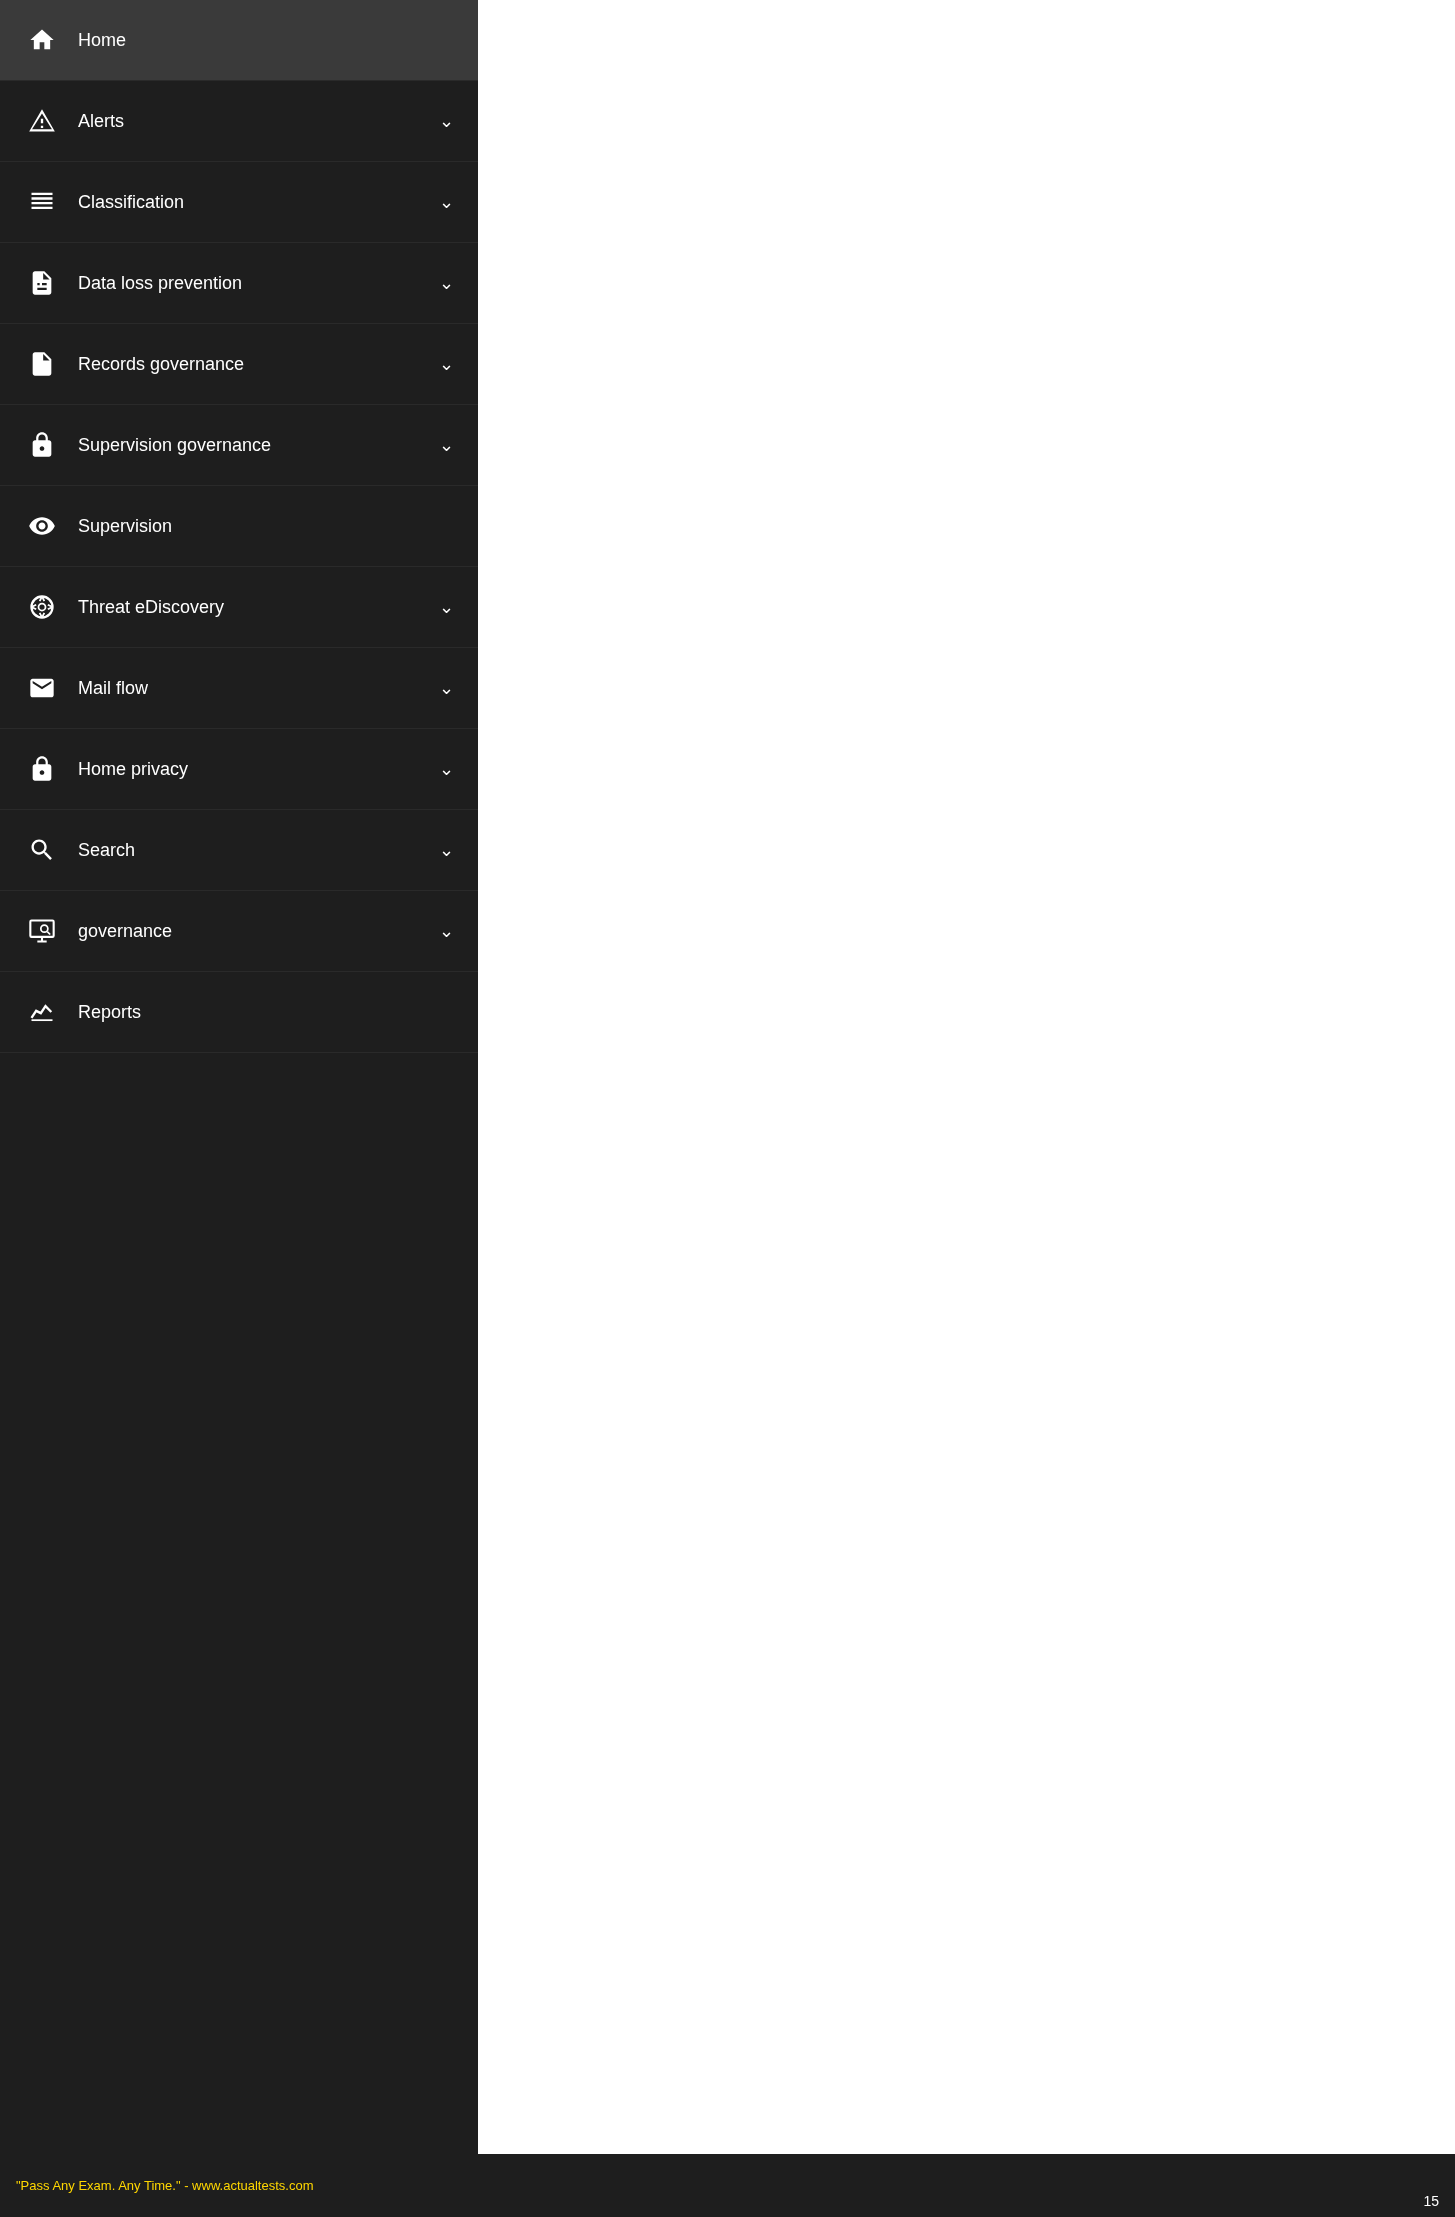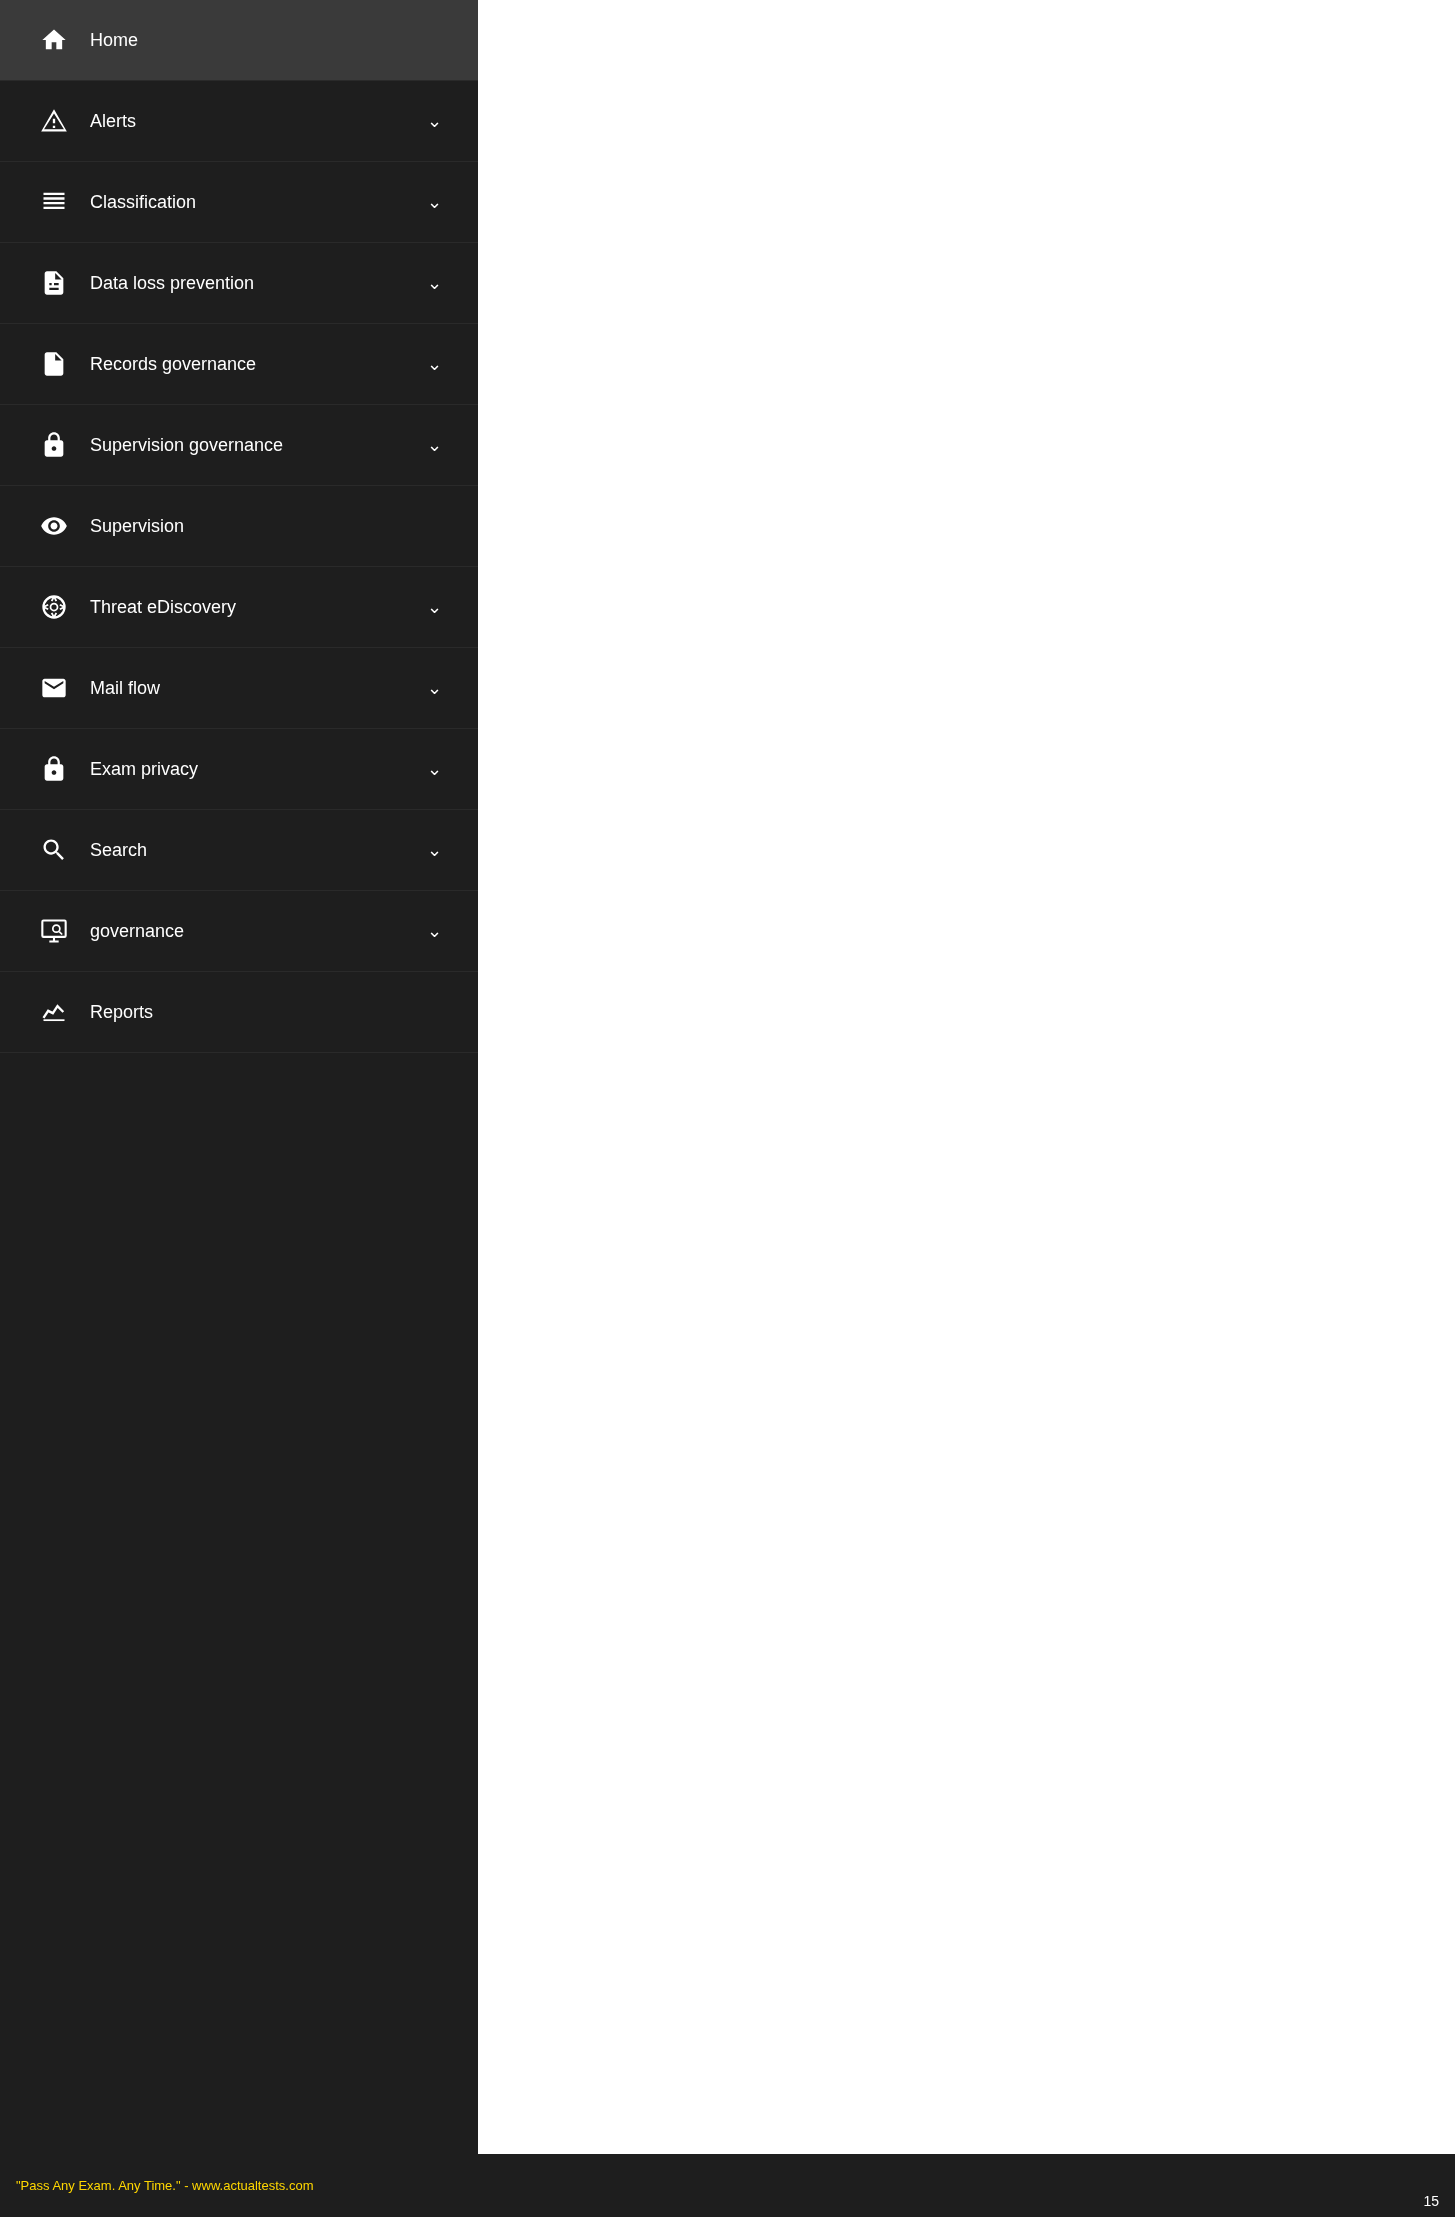--- a/index.html
+++ b/index.html
@@ -26,21 +26,21 @@
 
     .main-content {
       flex: 1;
       background-color: #ffffff;
       min-height: 2217px;
     }
 
     .nav-item {
       display: flex;
       align-items: center;
-      padding: 22px 36px;
+      padding: 22px 24px;
       cursor: pointer;
       border-bottom: 1px solid #2a2a2a;
       color: #ffffff;
       font-size: 18px;
       font-weight: 500;
       position: relative;
       min-height: 80px;
     }
 
     .nav-item.active {
@@ -204,21 +204,21 @@
     <span class="nav-label">Mail flow</span>
     <span class="chevron">⌄</span>
   </div>
 
   <div class="nav-item">
     <div class="nav-icon">
       <svg viewBox="0 0 24 24" xmlns="http://www.w3.org/2000/svg">
         <path d="M18 8h-1V6c0-2.76-2.24-5-5-5S7 3.24 7 6v2H6c-1.1 0-2 .9-2 2v10c0 1.1.9 2 2 2h12c1.1 0 2-.9 2-2V10c0-1.1-.9-2-2-2zm-6 9c-1.1 0-2-.9-2-2s.9-2 2-2 2 .9 2 2-.9 2-2 2zm3.1-9H8.9V6c0-1.71 1.39-3.1 3.1-3.1 1.71 0 3.1 1.39 3.1 3.1v2z"></path>
       </svg>
     </div>
-    <span class="nav-label">Exam privacy</span>
+    <span class="nav-label">Home privacy</span>
     <span class="chevron">⌄</span>
   </div>
 
   <div class="nav-item">
     <div class="nav-icon">
       <svg viewBox="0 0 24 24" xmlns="http://www.w3.org/2000/svg">
         <path d="M15.5 14h-.79l-.28-.27C15.41 12.59 16 11.11 16 9.5 16 5.91 13.09 3 9.5 3S3 5.91 3 9.5 5.91 16 9.5 16c1.61 0 3.09-.59 4.23-1.57l.27.28v.79l5 4.99L20.49 19l-4.99-5zm-6 0C7.01 14 5 11.99 5 9.5S7.01 5 9.5 5 14 7.01 14 9.5 11.99 14 9.5 14z"></path>
       </svg>
     </div>
     <span class="nav-label">Search</span>

